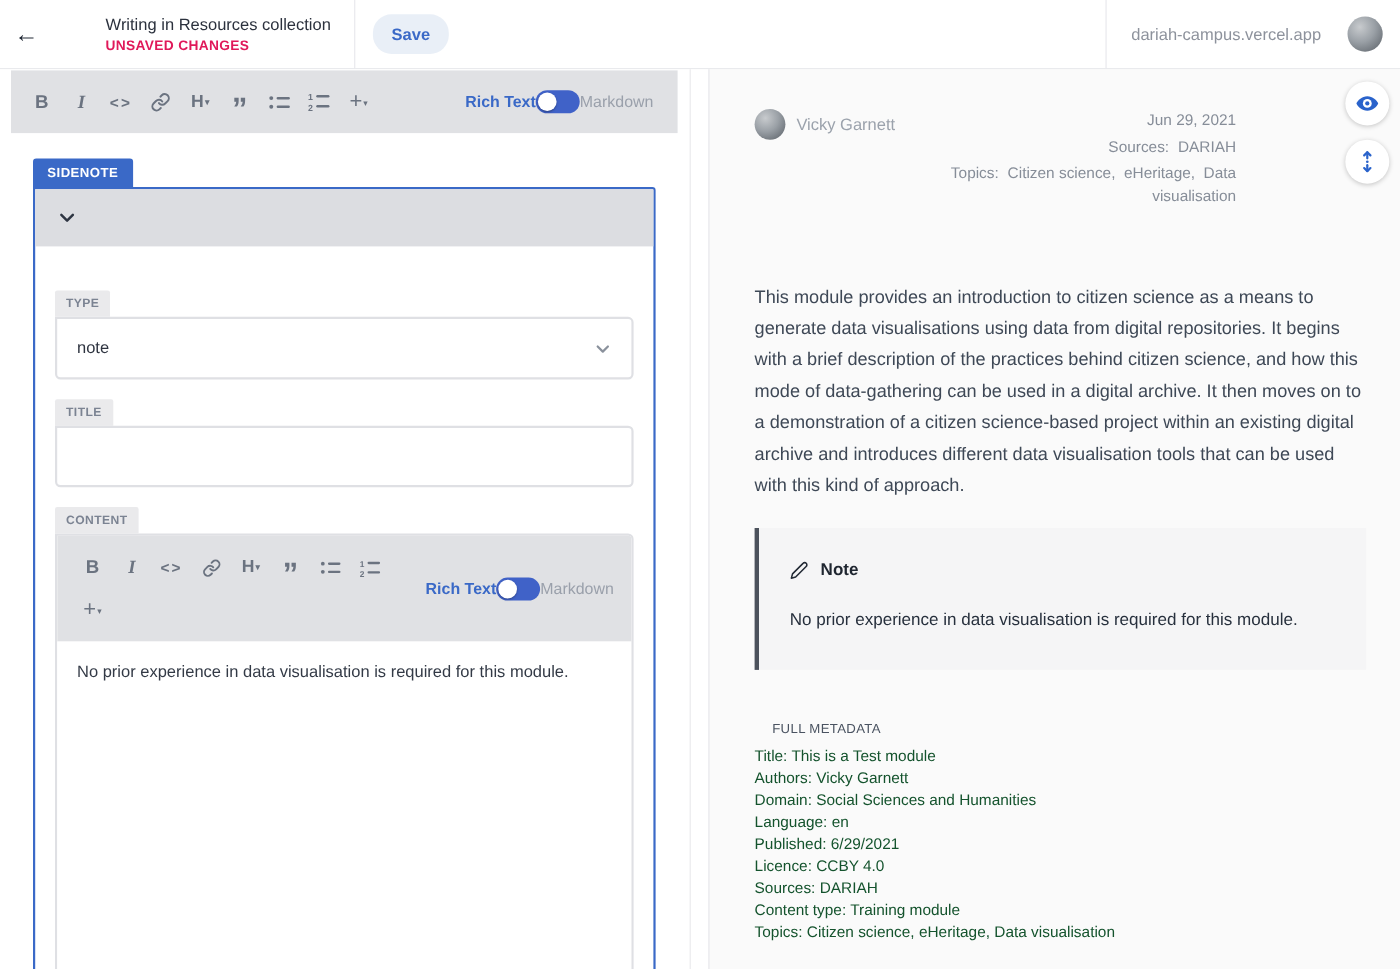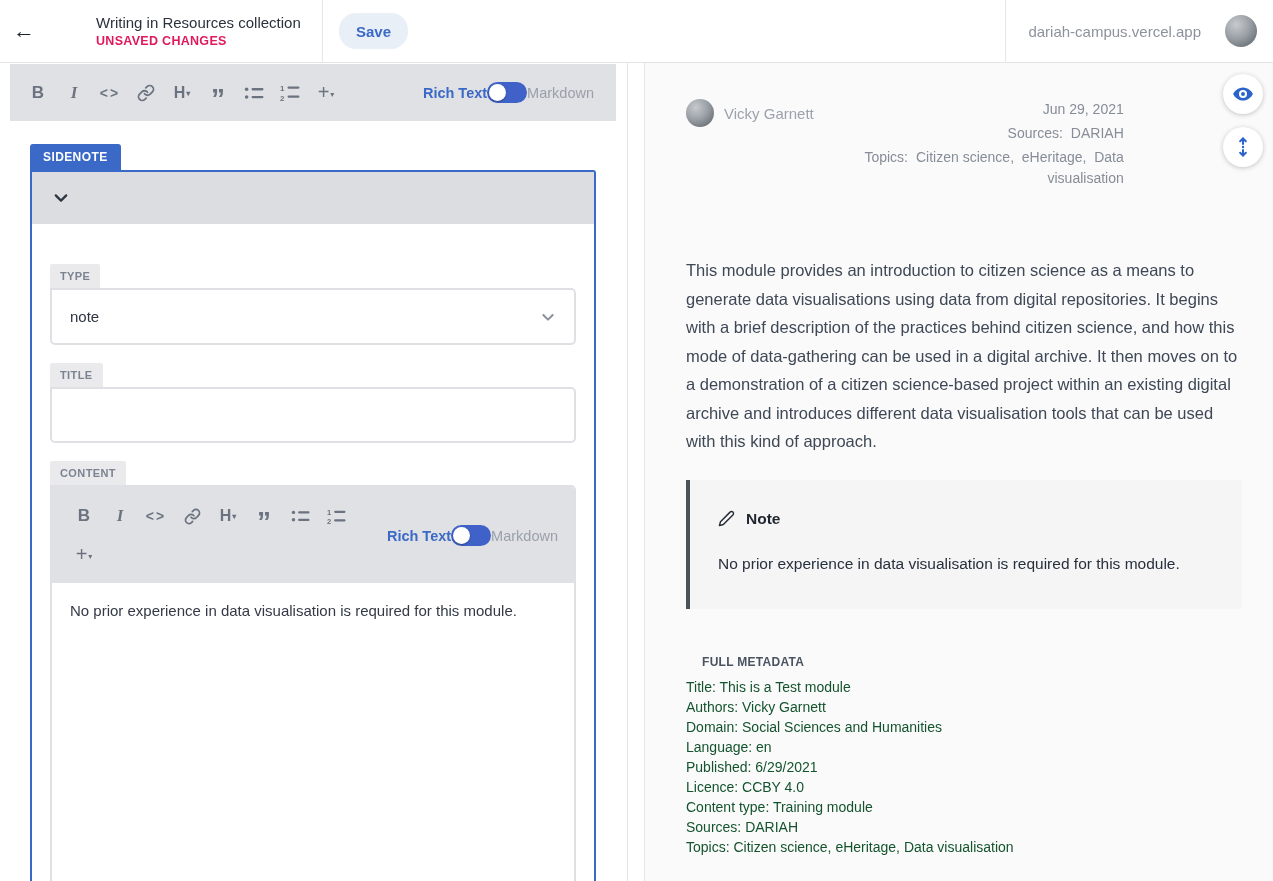--- a/index.html
+++ b/index.html
@@ -92,21 +92,21 @@
   .author-name { font-size:15px; color:#9ba2ac; }
   .meta { width:310px; text-align:right; font-size:14px; color:#868d98; line-height:21px; }
   .meta-line { margin-bottom:3px; white-space:pre-wrap; }
   .meta-label { margin-right:8px; }
   .preview-body { margin-top:64px; font-size:16.5px; line-height:28.5px; color:#3e4856; }
   .note-callout { margin-top:24px; background:#f5f5f6; border-left:4px solid #4c525c;
                   padding:30px 28px 34px 28px; }
   .note-title { display:flex; align-items:center; gap:11px; font-size:15.5px; font-weight:700;
                 color:#1f2630; }
   .note-text { margin-top:25px; font-size:15.5px; color:#27303d; line-height:22px; }
-  .metadata-heading { margin-top:46px; font-size:12px; font-weight:700; color:#4a5361;
+  .metadata-heading { margin-top:46px; font-size:12px; font-weight:400; color:#4a5361;
                       letter-spacing:.3px;padding-left:16px; }
   .metadata-list { margin-top:8px; font-size:14px; line-height:20px; color:#14532d; }
   svg { display:block; }
 </style>
 </head>
 <body>
 
 <div class="app">
 
   <header class="topbar">
@@ -310,20 +310,20 @@
       </div>
 
       <div class="metadata-heading">FULL METADATA</div>
       <div class="metadata-list">
         <div>Title: This is a Test module</div>
         <div>Authors: Vicky Garnett</div>
         <div>Domain: Social Sciences and Humanities</div>
         <div>Language: en</div>
         <div>Published: 6/29/2021</div>
         <div>Licence: CCBY 4.0</div>
+        <div>Sources: DARIAH</div>
         <div>Content type: Training module</div>
-        <div>Sources: DARIAH</div>
         <div>Topics: Citizen science, eHeritage, Data visualisation</div>
       </div>
 
     </section>
   </div>
 </div>
 
 </body></html>

